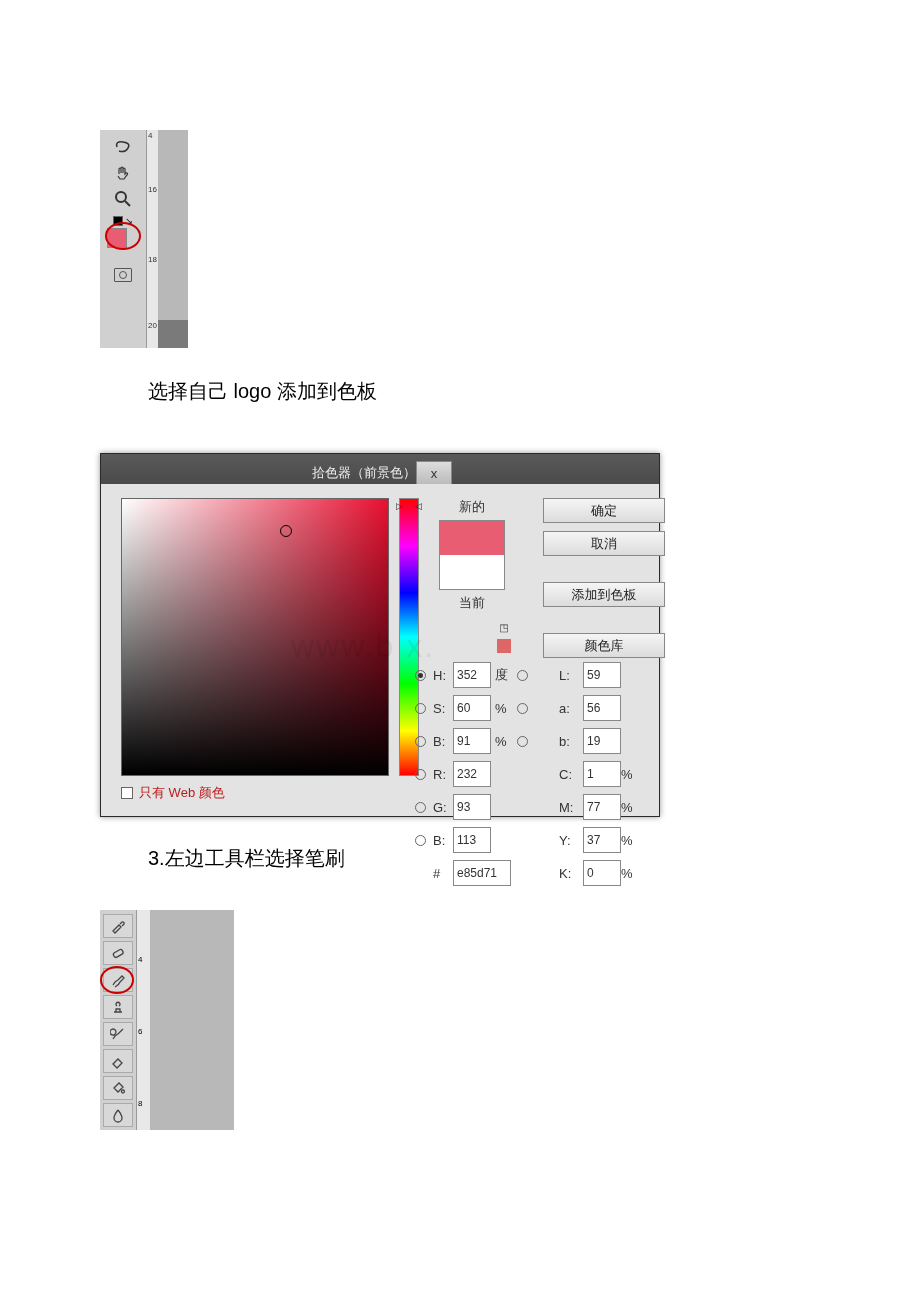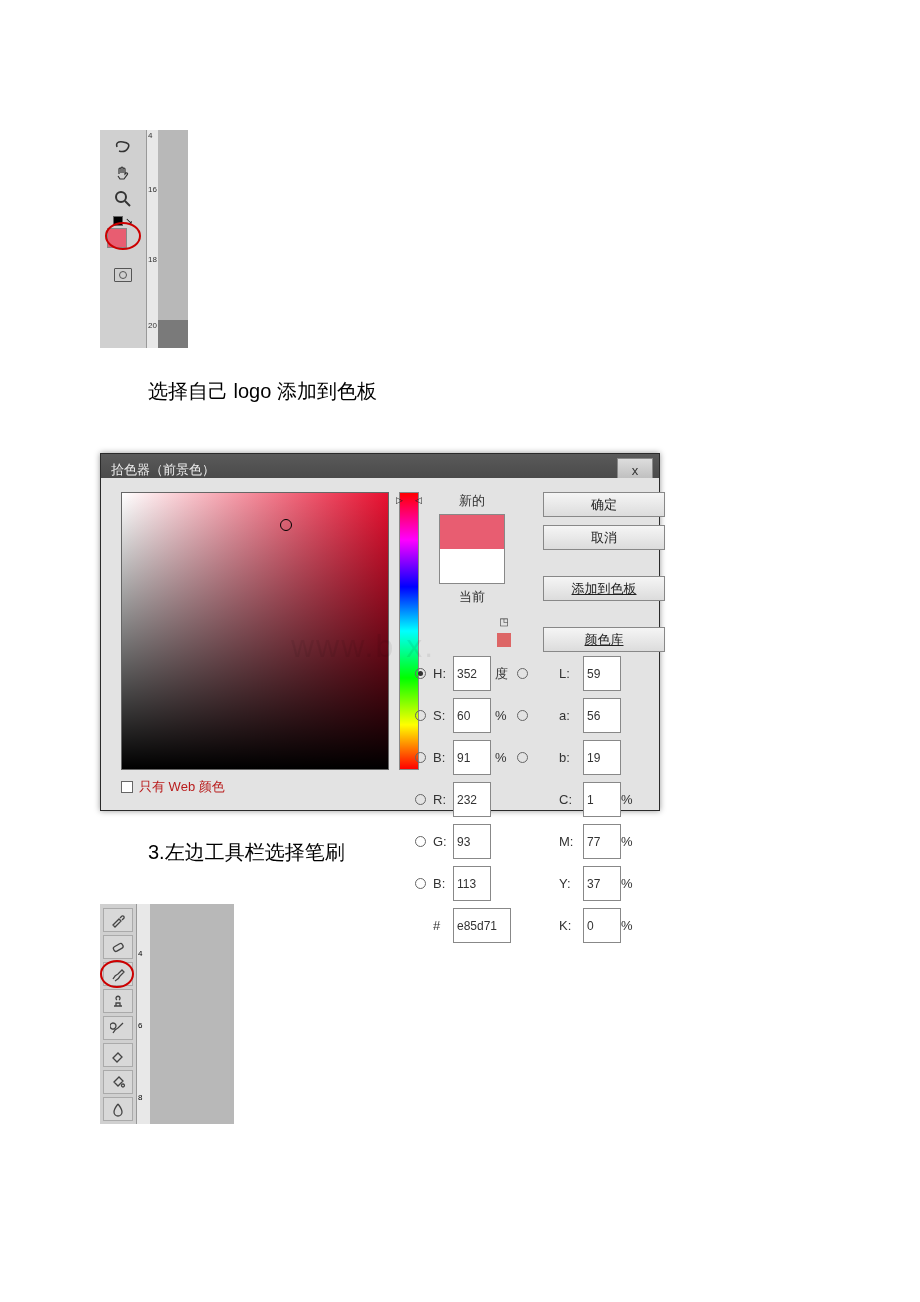--- a/index.html
+++ b/index.html
@@ -82,22 +82,22 @@
   }
 
   
   .picker {
     width: 560px;
     background: linear-gradient(#636363,#535353);
     border: 1px solid #2a2a2a;
     box-shadow: 0 0 6px rgba(0,0,0,.4);
   }
   .picker-title {
-    height: 24px;
-    display: flex; align-items: center; justify-content: space-between;
+    height: 30px;
+    display: flex; align-items: center; justify-content: center;
     padding: 8px 0 0 10px;
     color: #eee;
     font-size: 13px;
     background: linear-gradient(#5a5a5a,#4a4a4a);
   }
   .picker-close {
     width: 36px; height: 24px;
     background: linear-gradient(#ddd,#bbb);
     border: 1px solid #888;
     color: #333;
@@ -170,33 +170,33 @@
   }
   .ps-btn {
     height: 25px;
     background: linear-gradient(#f5f5f5,#dcdcdc);
     border: 1px solid #888;
     font-size: 13px;
     color: #222;
     display:flex; align-items:center; justify-content:center;
     cursor: pointer;
   }
-  .ps-btn.sp { margin-top: 18px; text-decoration: underline; }
+  .ps-btn.sp { margin-top: 18px; }
   .radio {
     width: 11px; height: 11px; border-radius: 50%;
     border: 1px solid #666; display: inline-block;
     margin-right: 2px;
   }
   .radio.on::after {
     content: ""; display: block; width: 5px; height: 5px;
     background: #333; border-radius: 50%;
     margin: 2px;
   }
   .num-in {
-    width: 38px; height: 35px;
+    width: 38px; height: 26px;
     border: 1px solid #888;
     background: #fff;
     font-size: 12px;
     padding-left: 3px;
     color: #333;
   }
   .num-in.w { width: 58px; }
   .lower-values {
     position: absolute;
     left: 314px; top: 178px;

